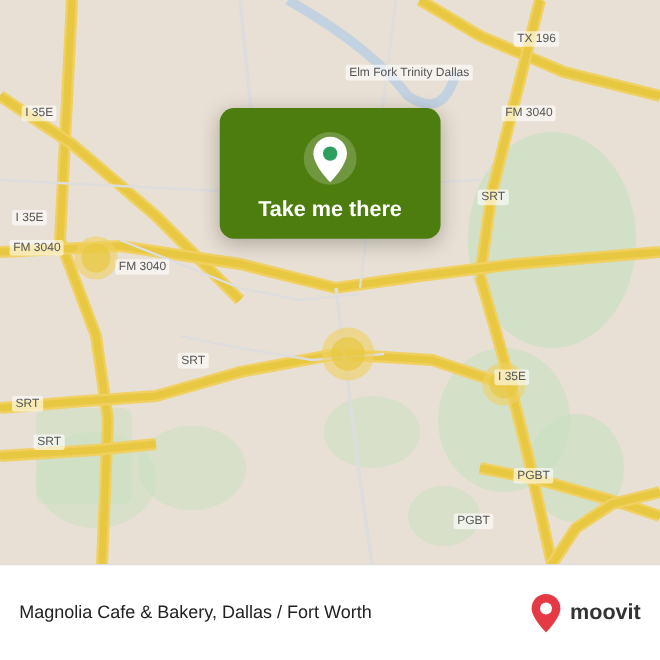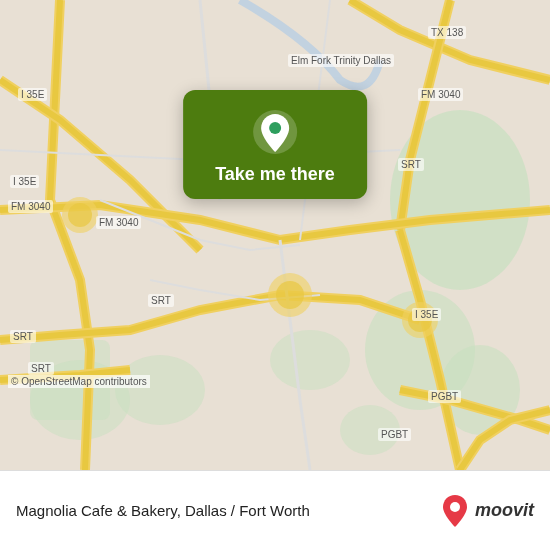--- a/index.html
+++ b/index.html
@@ -168,43 +168,42 @@
     <circle cx="420" cy="320" r="12" fill="#e8c840" opacity="0.7"></circle>
   </svg>
 
   <div class="road-label" style="top:88px;left:18px;">I 35E</div>
   <div class="road-label" style="top:175px;left:10px;">I 35E</div>
   <div class="road-label" style="top:200px;left:8px;">FM 3040</div>
   <div class="road-label" style="top:216px;left:96px;">FM 3040</div>
   <div class="road-label" style="top:294px;left:148px;">SRT</div>
   <div class="road-label" style="top:330px;left:10px;">SRT</div>
   <div class="road-label" style="top:362px;left:28px;">SRT</div>
-  <div class="road-label" style="top:26px;left:428px;">TX 138</div>
+  <div class="road-label" style="top:26px;left:428px;">TX 196</div>
   <div class="road-label" style="top:158px;left:398px;">SRT</div>
   <div class="road-label" style="top:88px;left:418px;">FM 3040</div>
   <div class="road-label" style="top:308px;left:412px;">I 35E</div>
   <div class="road-label" style="top:390px;left:428px;">PGBT</div>
   <div class="road-label" style="top:428px;left:378px;">PGBT</div>
   <div class="road-label" style="top:54px;left:288px;">Elm Fork Trinity Dallas</div>
 
   <div class="map-popup">
     <svg class="map-popup-icon" viewBox="0 0 48 48" xmlns="http://www.w3.org/2000/svg">
       <circle cx="24" cy="24" r="22" fill="white" opacity="0.2"></circle>
       <path d="M24 6 C16 6 10 12.5 10 20 C10 30 24 44 24 44 C24 44 38 30 38 20 C38 12.5 32 6 24 6 Z" fill="white"></path>
       <circle cx="24" cy="20" r="6" fill="#2e9e5e"></circle>
     </svg>
     <span class="map-popup-label">Take me there</span>
   </div>
 
-  <div id="copyright-text">© OpenStreetMap contributors</div>
 </div>
 
 <div id="info-bar">
   <span id="location-text">Magnolia Cafe &amp; Bakery, Dallas / Fort Worth</span>
   <div class="moovit-logo">
 
     <svg width="32" height="36" viewBox="0 0 32 36" xmlns="http://www.w3.org/2000/svg">
       <path d="M16 2 C9 2 4 7.5 4 14 C4 22 16 34 16 34 C16 34 28 22 28 14 C28 7.5 23 2 16 2 Z" fill="#e63946"></path>
       <circle cx="16" cy="14" r="5" fill="white"></circle>
     </svg>
-    <span style="font-size:18px;font-weight:bold;color:#333;font-style:italic;">moovit</span>
+    <span style="font-size:18px;font-weight:bold;color:#333;">moovit</span>
   </div>
 </div>
 
 </body></html>

